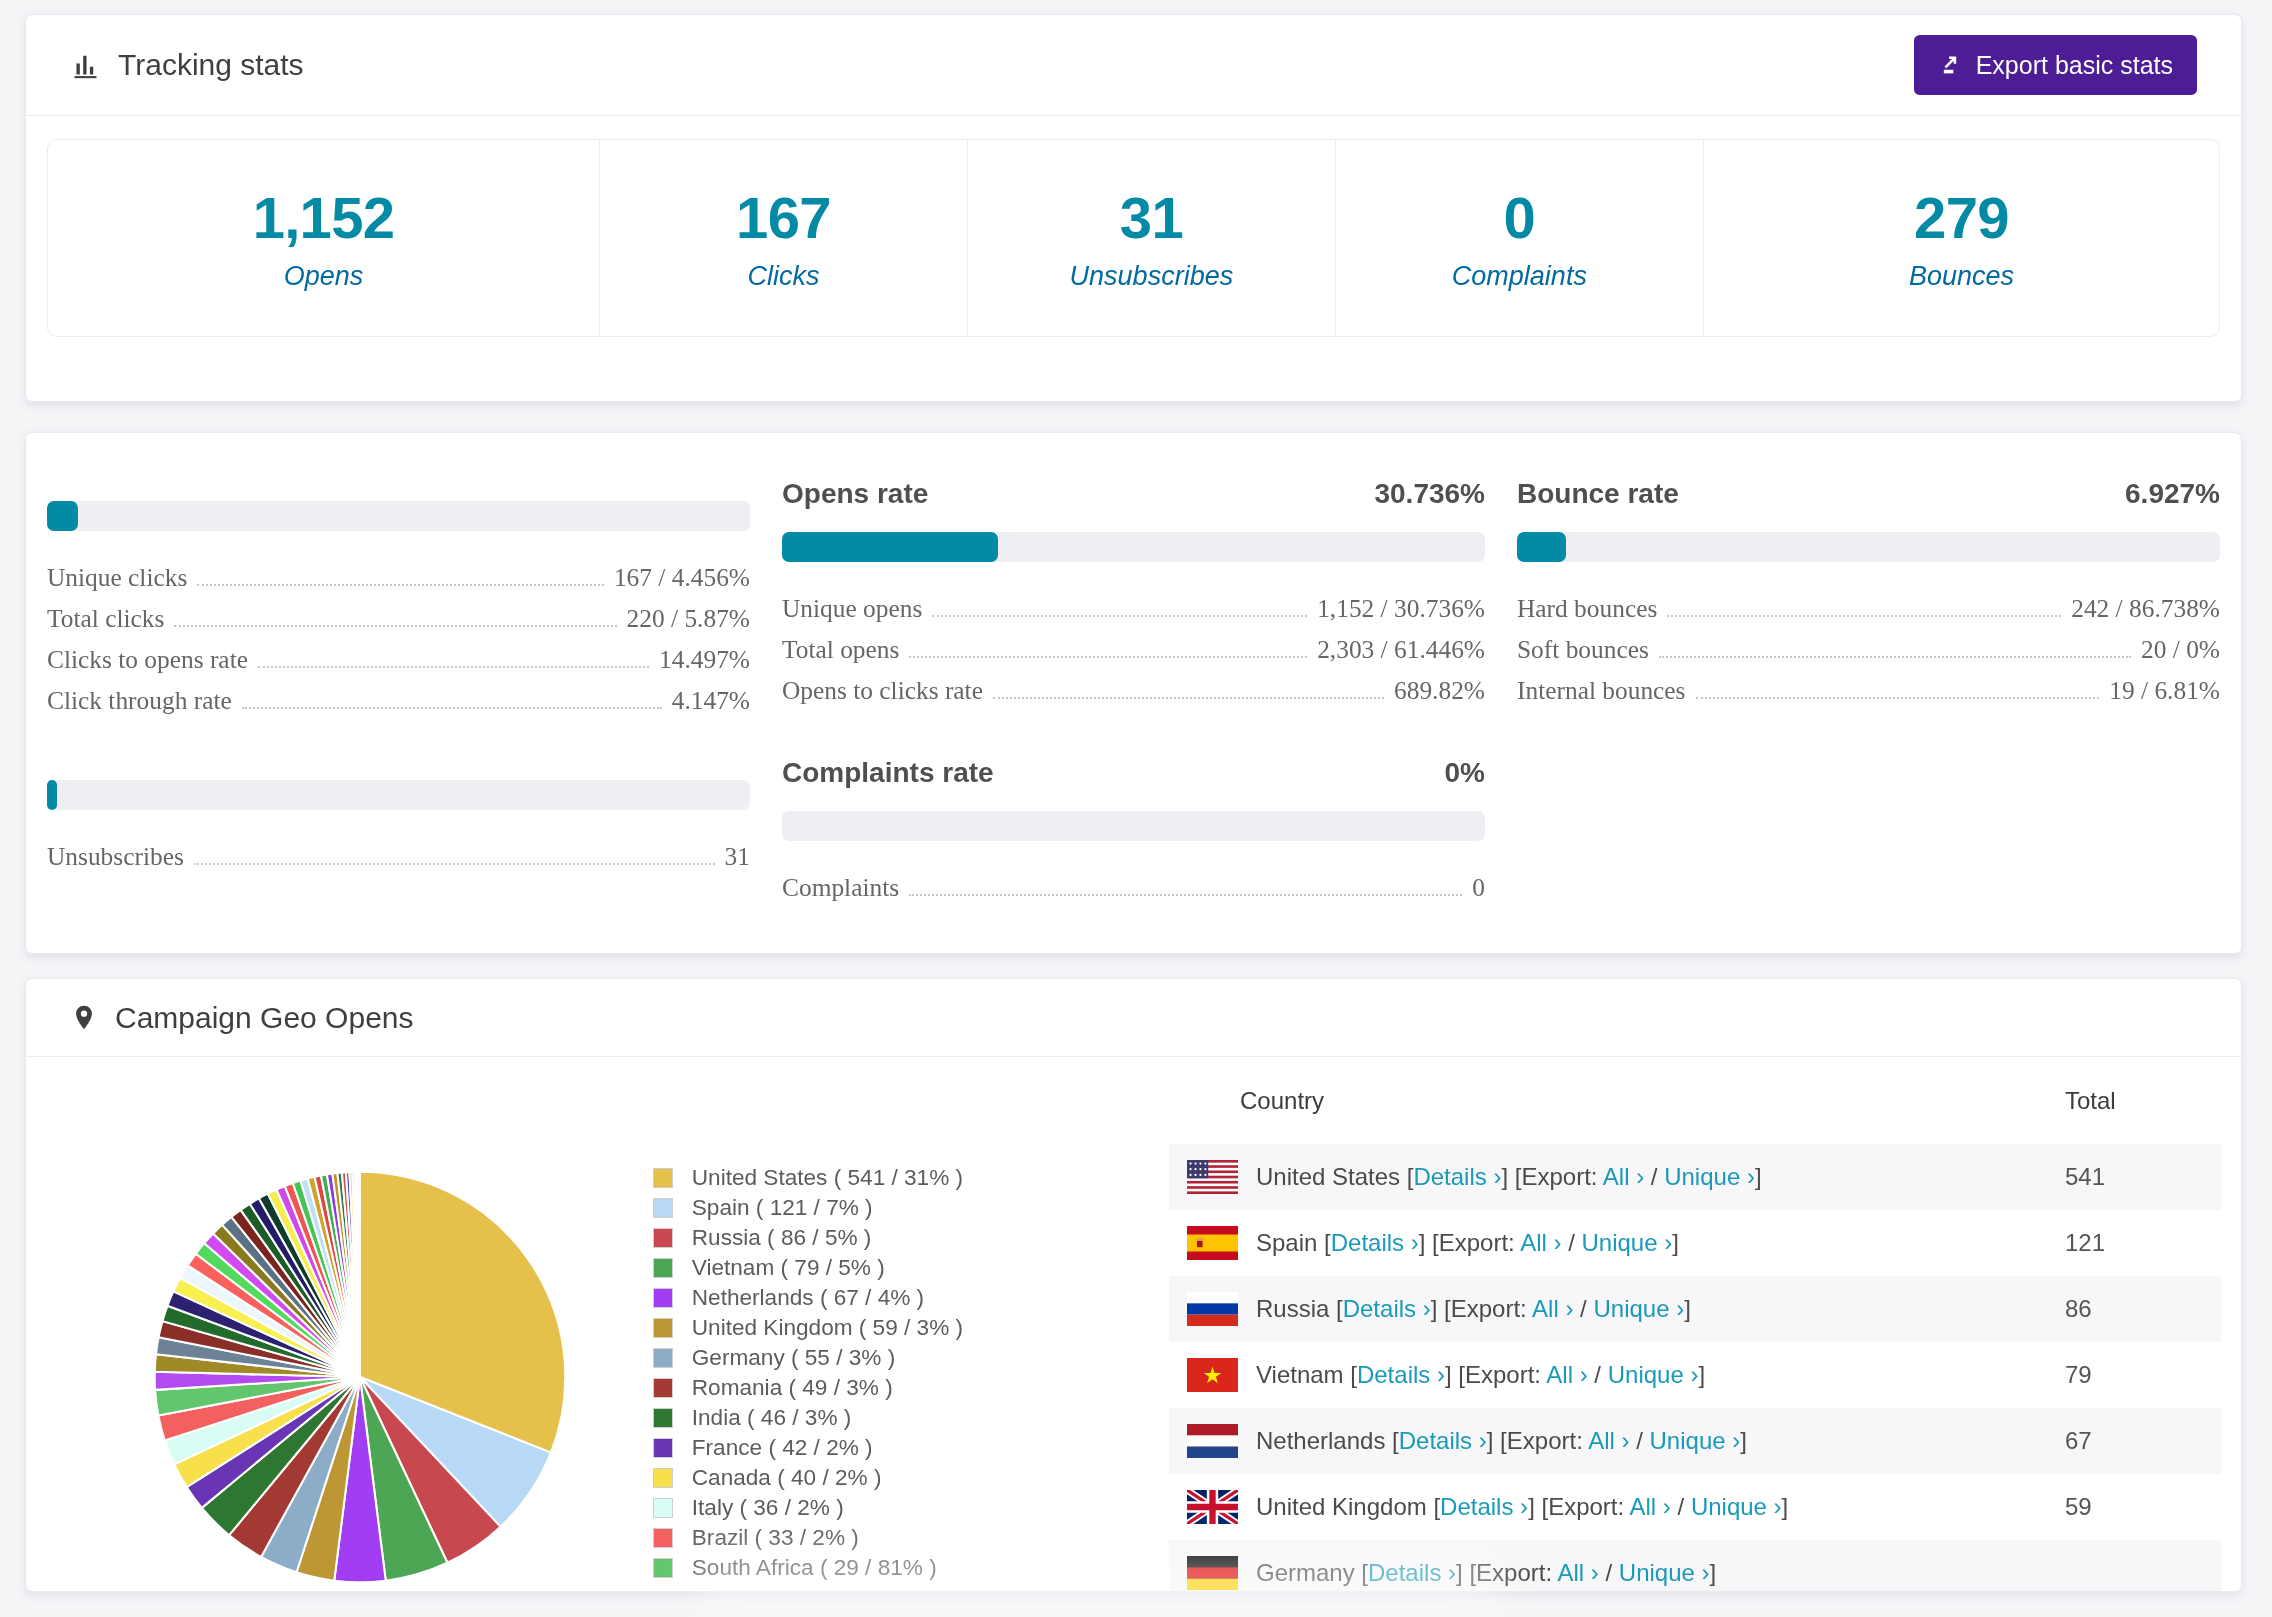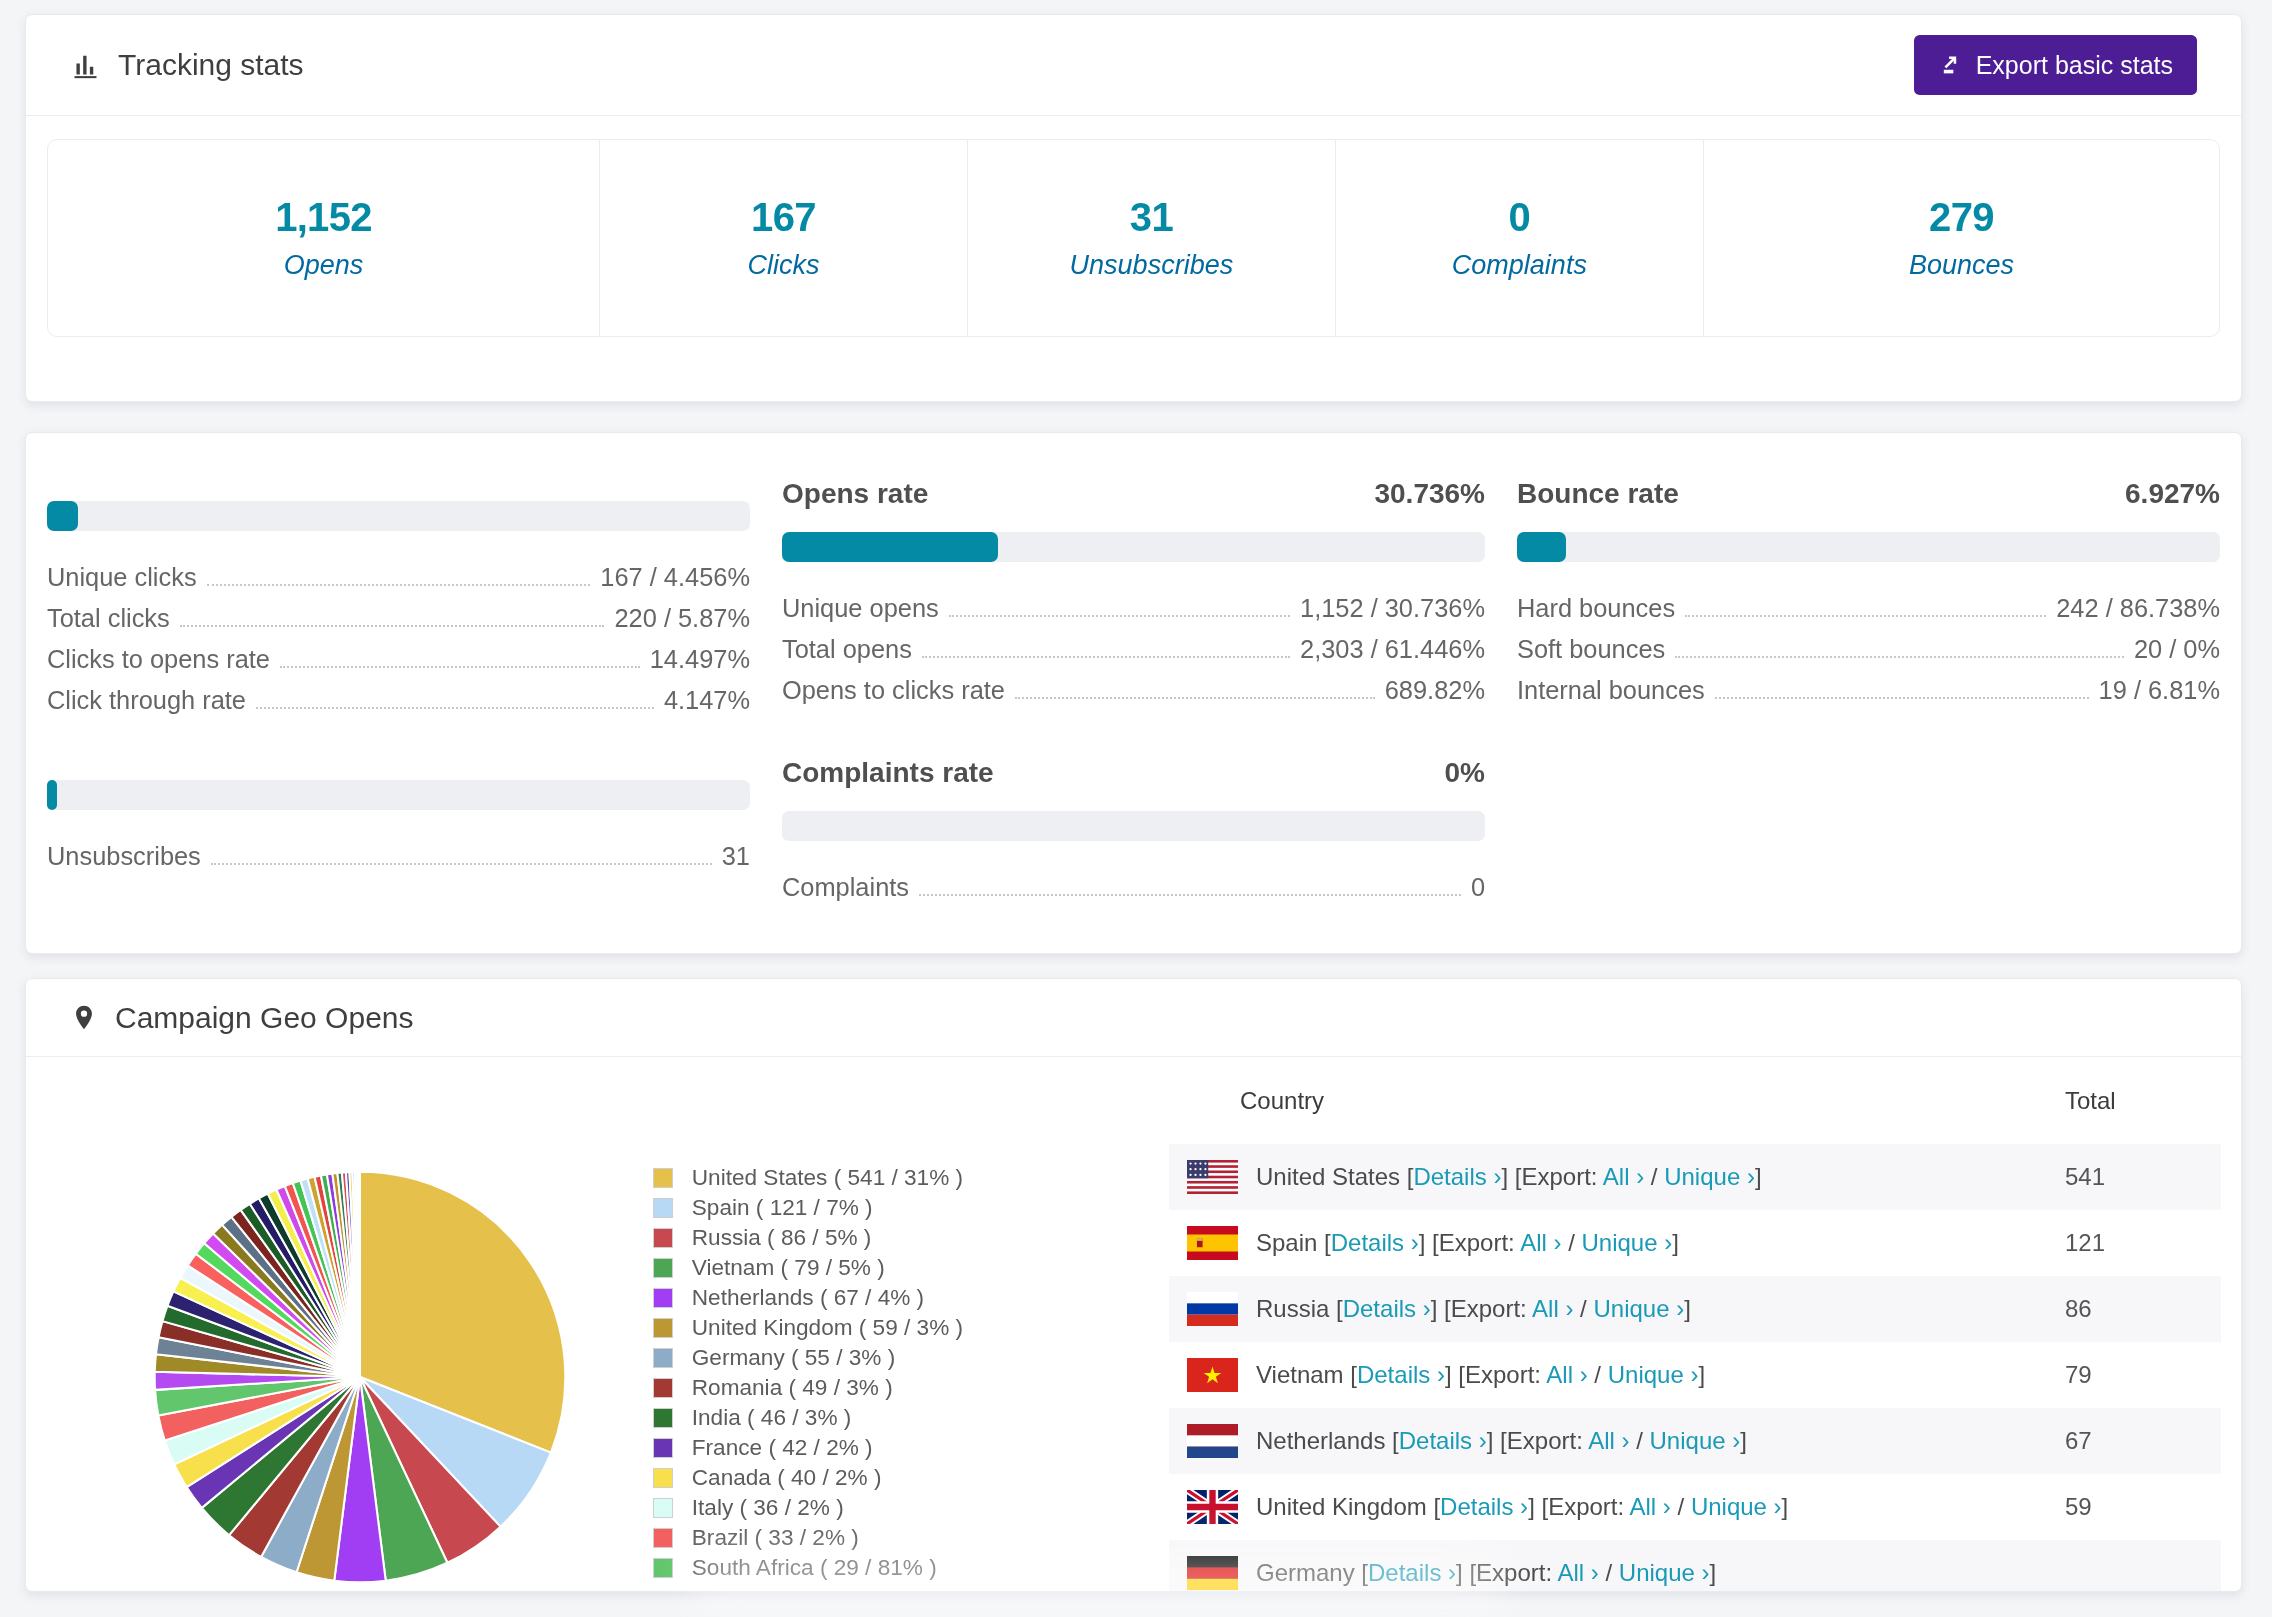--- a/index.html
+++ b/index.html
@@ -37,33 +37,33 @@
     margin:22.6px 21px 0 21px;height:196px;
     border:1.4px solid #ececf0;border-radius:10px;
     display:grid;grid-template-columns:1.5fr 1fr 1fr 1fr 1.4fr;
     overflow:hidden;
   }
   .stat-cell{
     display:flex;flex-direction:column;align-items:center;justify-content:center;
     gap:10px;border-right:1.4px solid #ececf0;
   }
   .stat-cell:last-child{border-right:none;}
-  .stat-value{font-size:40px;font-weight:700;color:#058aa5;letter-spacing:-0.7px;}
+  .stat-value{font-size:58px;font-weight:700;color:#058aa5;letter-spacing:-0.7px;}
   .stat-label{font-size:27px;color:#0369a1;font-style:italic;}
 
   .rates-grid{
     display:grid;grid-template-columns:repeat(3,1fr);
     column-gap:32px;row-gap:42px;
     padding:45px 21px 0 21px;
   }
   .rate-head{display:flex;justify-content:space-between;align-items:baseline;
     font-size:28px;line-height:31px;font-weight:700;color:#4f4f4f;}
   .rate-bar{margin-top:0;height:30px;background:#edeff3;border-radius:7px;position:relative;margin-top:23px;}
   .rate-fill{height:100%;background:#058aa5;border-radius:7px;}
-  .rate-rows{margin-top:20px;}
+  .rate-rows{margin-top:20px;font-family:Liberation Serif, serif;}
   .r-row{display:flex;align-items:flex-end;font-size:25.4px;color:#666;height:41px;}
   .r-label{flex:0 0 auto;}
   .leader{flex:1 1 auto;border-bottom:2.1px dotted #c7c7c7;margin:0 10px 6.4px 10px;min-width:21px;}
   .r-val{flex:0 0 auto;}
 
   .pie-wrap{position:absolute;left:115px;top:179px;width:438px;height:438px;}
   .pie-wrap svg{width:100%;height:100%;display:block;}
 
   .legend{position:absolute;left:627px;top:184px;}
   .legend-item{display:flex;align-items:center;height:30px;font-size:22.6px;color:#5c5c5c;}

